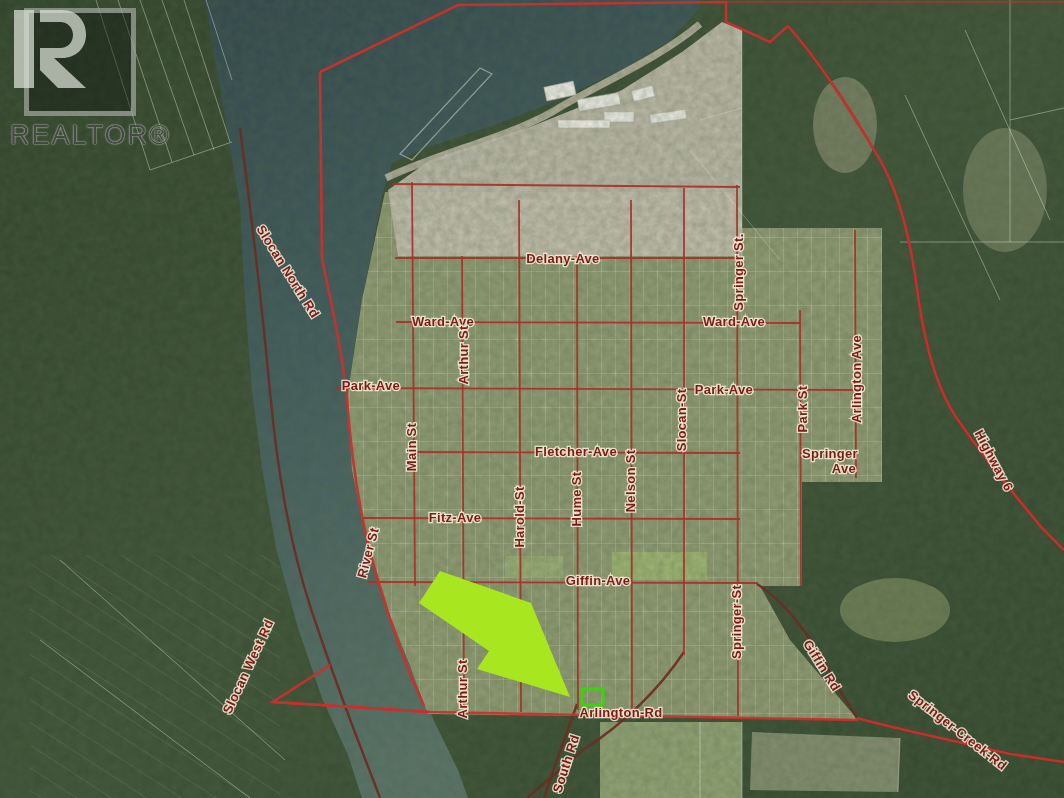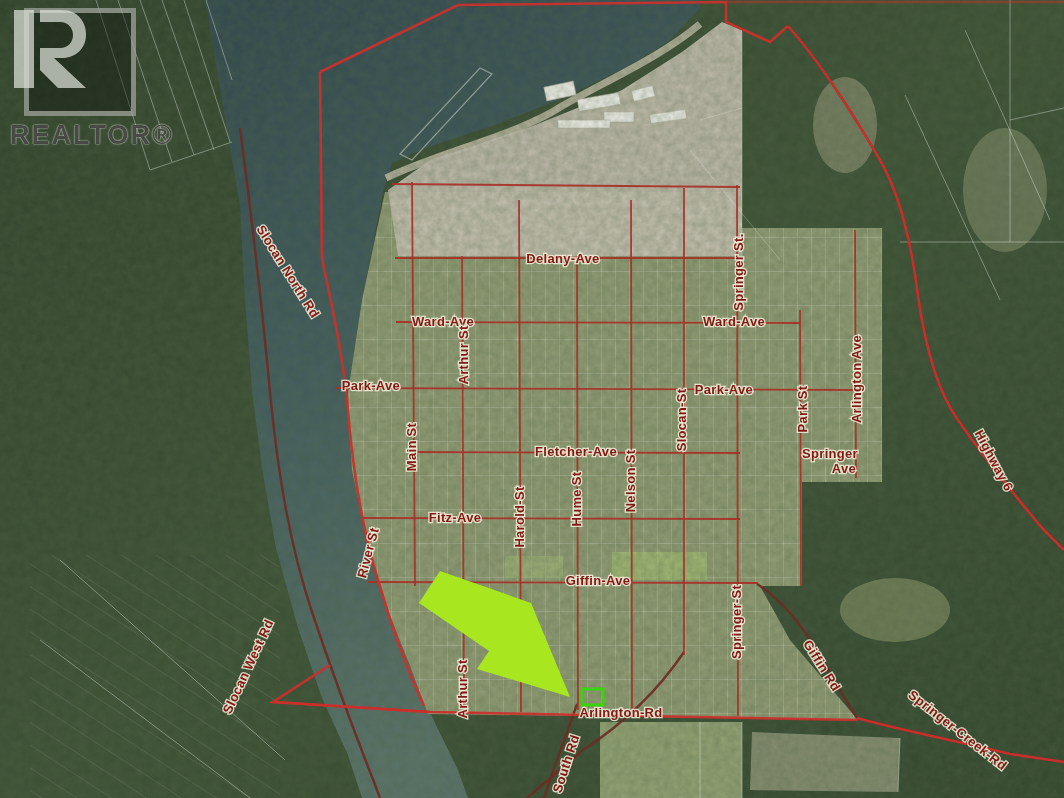--- a/index.html
+++ b/index.html
@@ -29,21 +29,21 @@
   .realtor-logo .logo-box{
     width:112px;height:108px;margin-left:14px;
     background:rgba(15,18,14,0.42);
     border:5px solid rgba(210,214,205,0.55);
     box-sizing:border-box;
     display:flex;align-items:center;justify-content:center;
   }
   .realtor-logo .logo-text{
     margin-top:4px;
     font-size:27px;
-    font-weight:bold;
+    font-weight:normal;
     letter-spacing:2px;
     color:rgba(35,38,33,0.8);
     text-shadow:0 0 2px rgba(235,238,228,0.75), 0 0 1px rgba(235,238,228,0.75);
     white-space:nowrap;
   }
 </style>
 </head>
 <body>
 
 <div class="stage">

